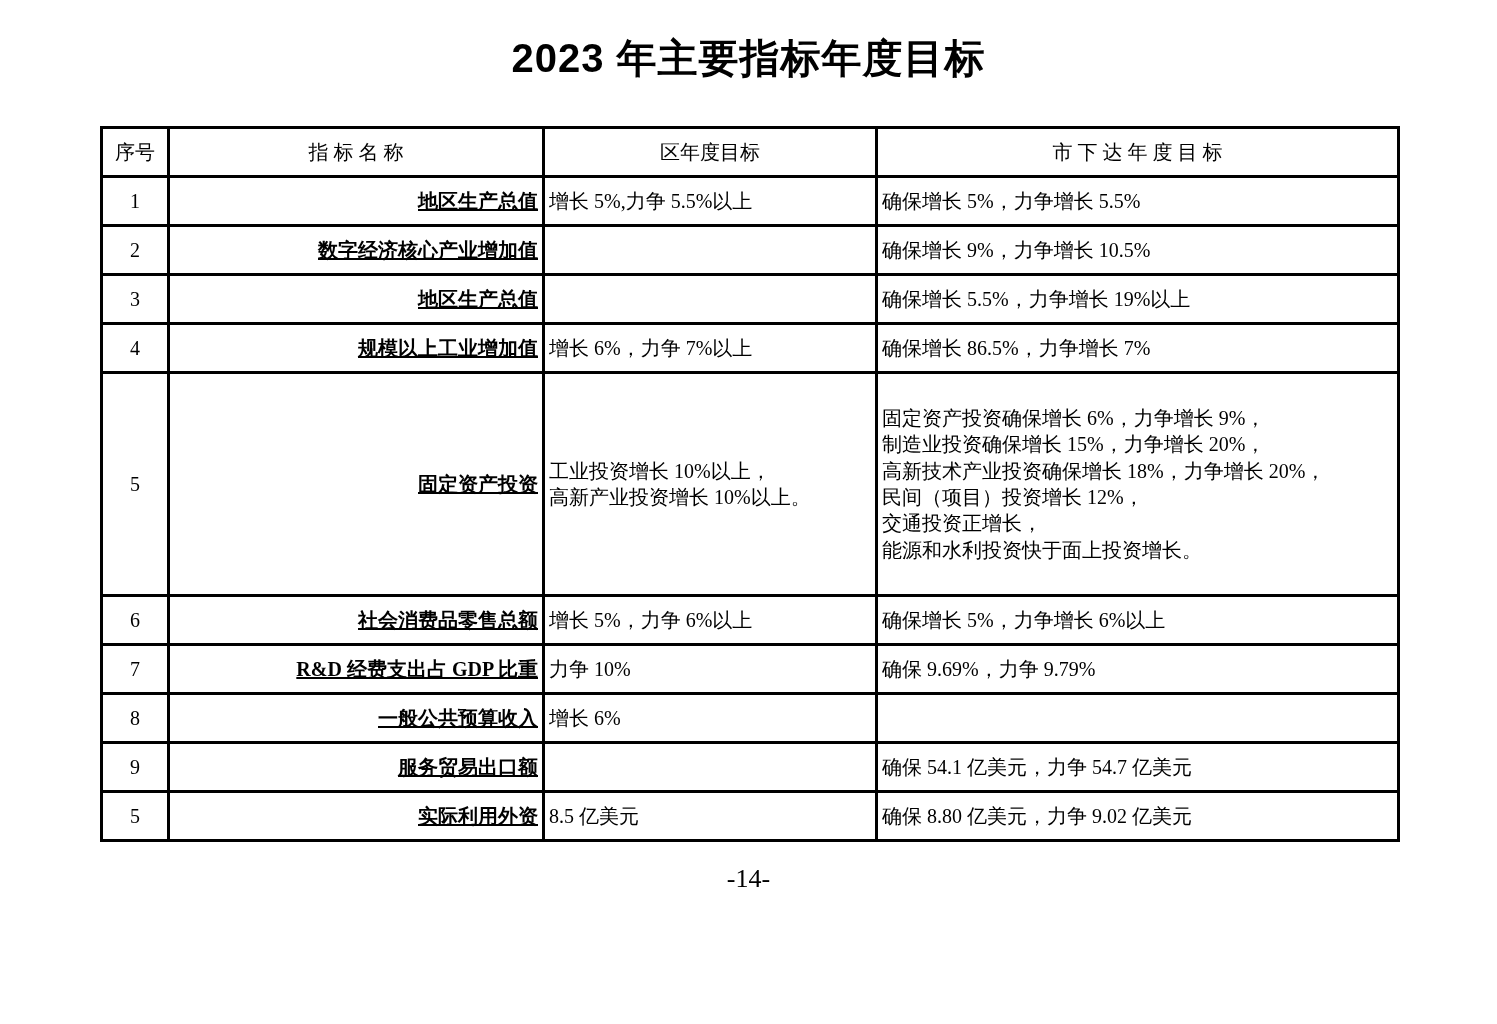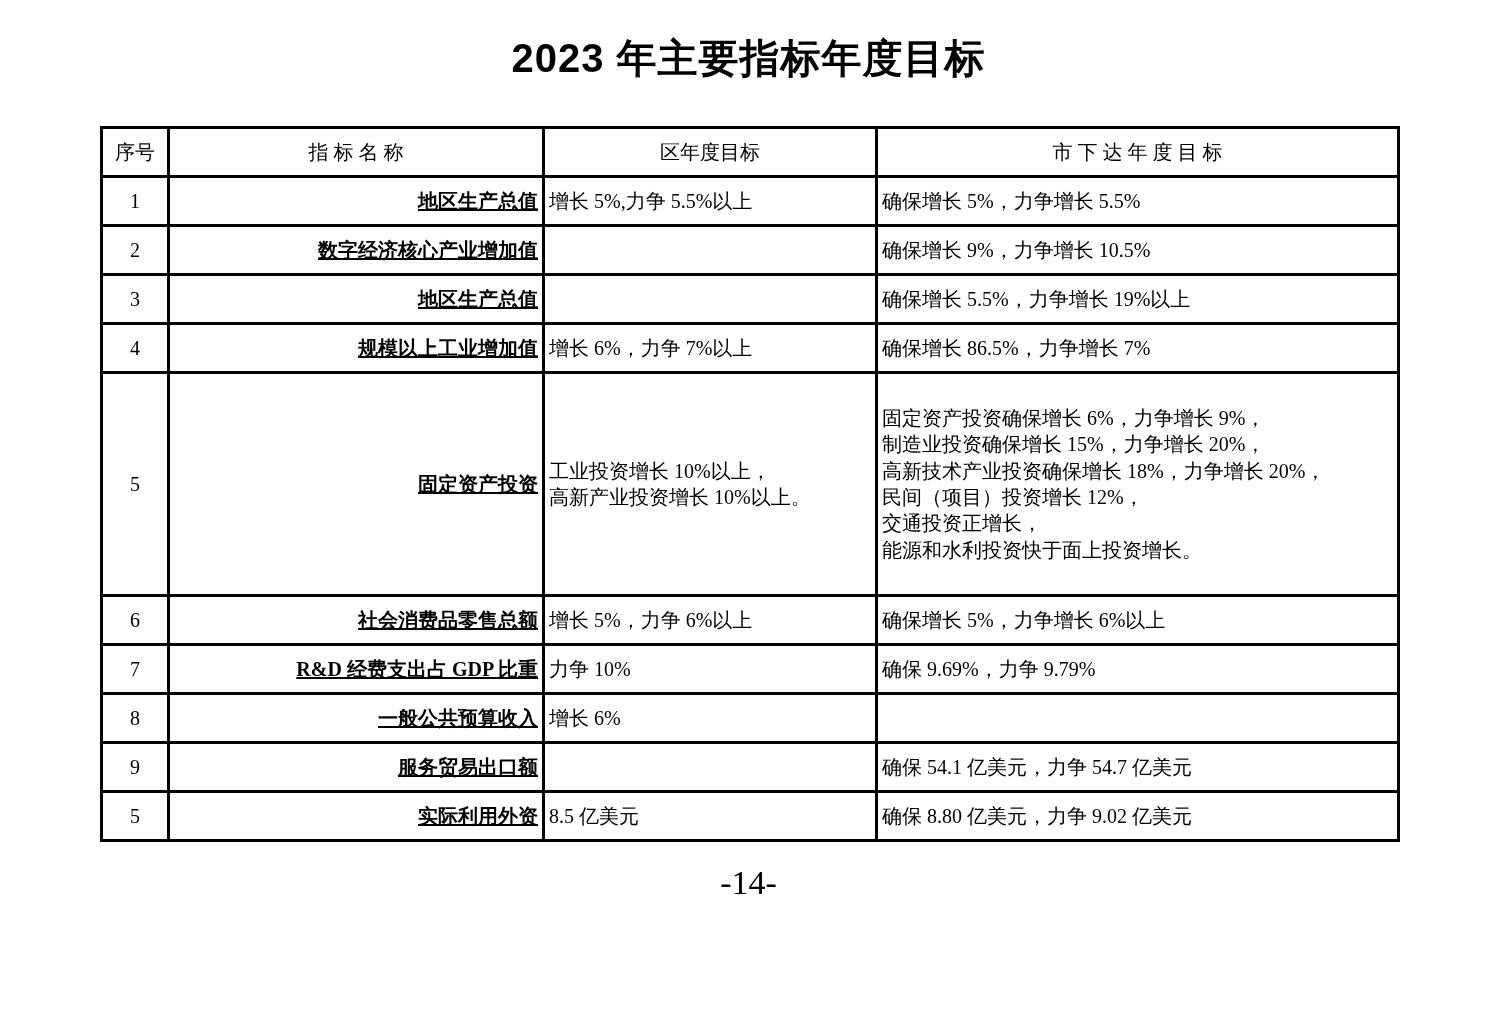--- a/index.html
+++ b/index.html
@@ -58,21 +58,21 @@
   td.c-city {
     white-space: pre-line;
     line-height: 1.32;
   }
   tr.row-tall td {
     height: 216px;
   }
   .page-number {
     margin-top: 22px;
     text-align: center;
-    font-size: 34px;
+    font-size: 26px;
   }
 </style>
 </head>
 <body>
 
 <div>
 
   <h1 class="doc-title">2023 年主要指标年度目标</h1>
 
   <table class="targets">

